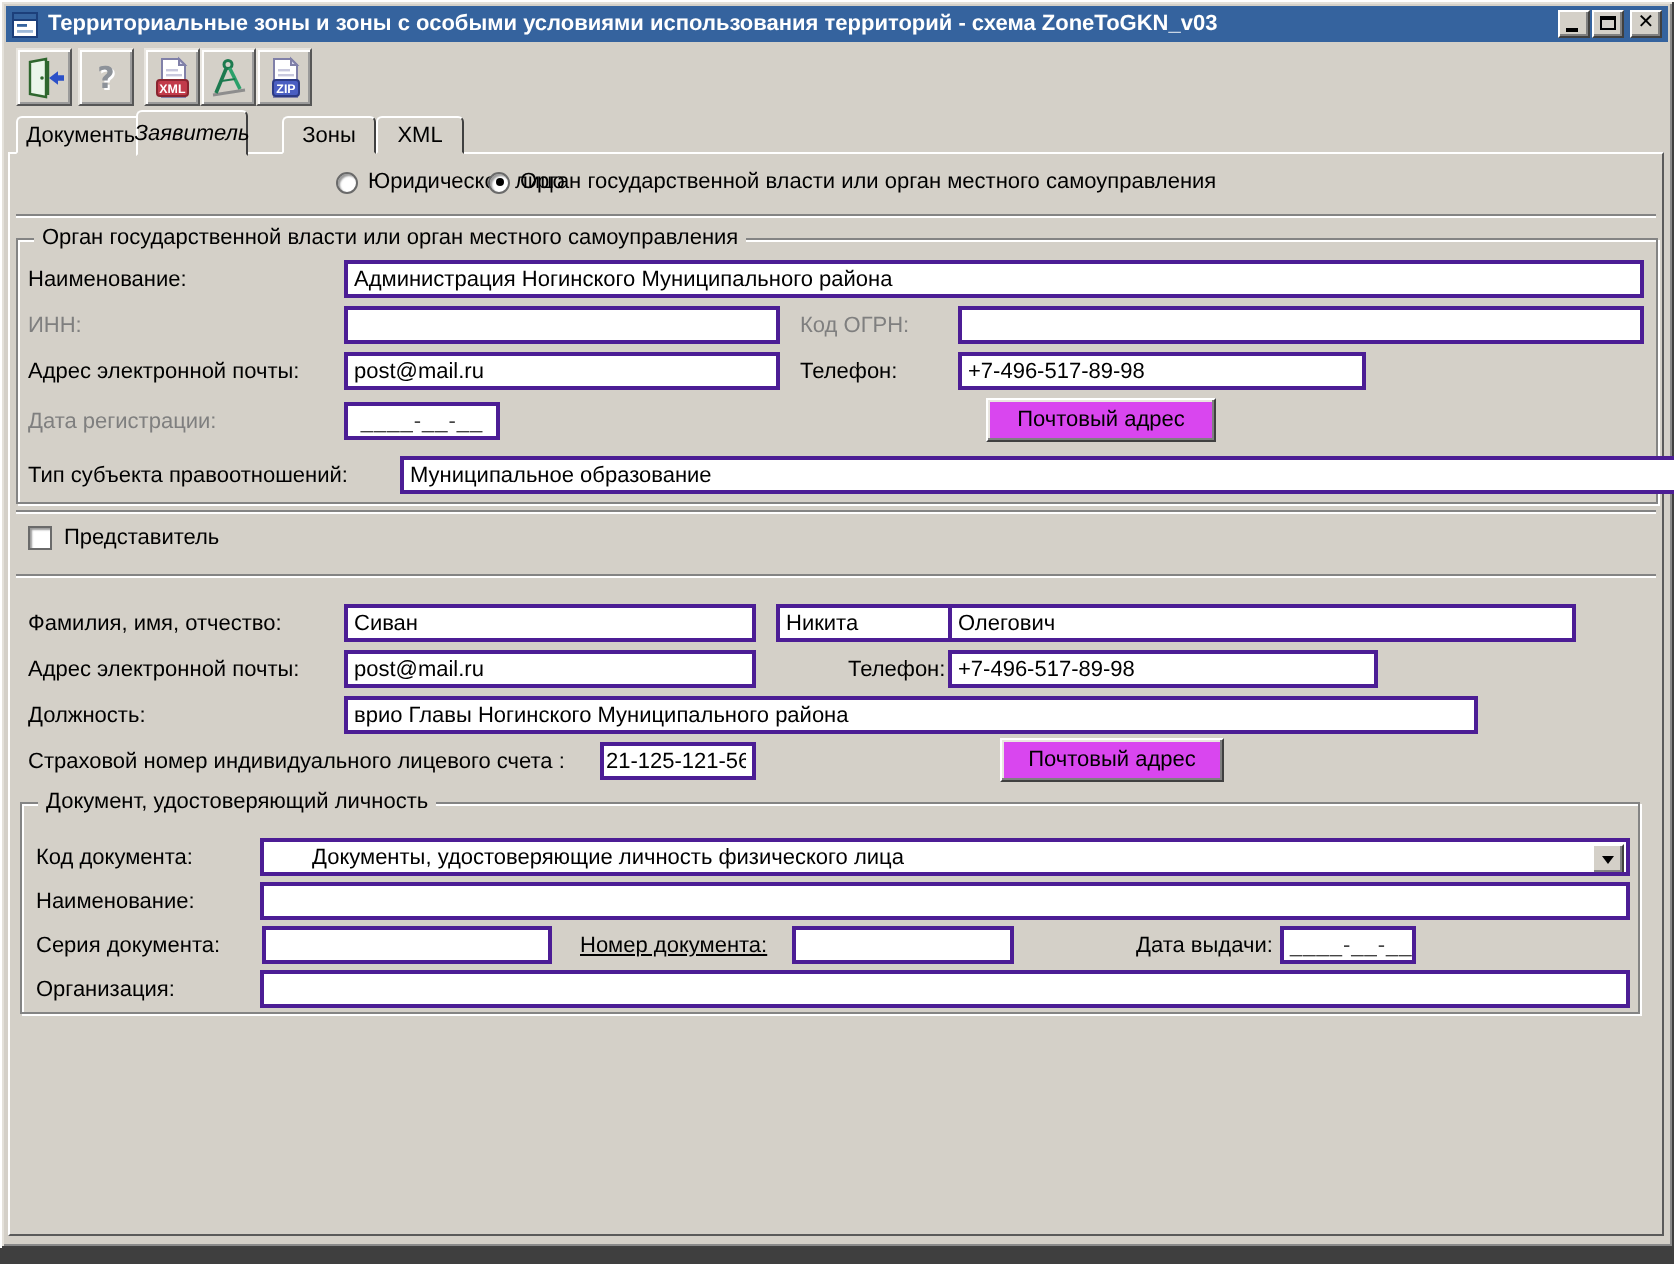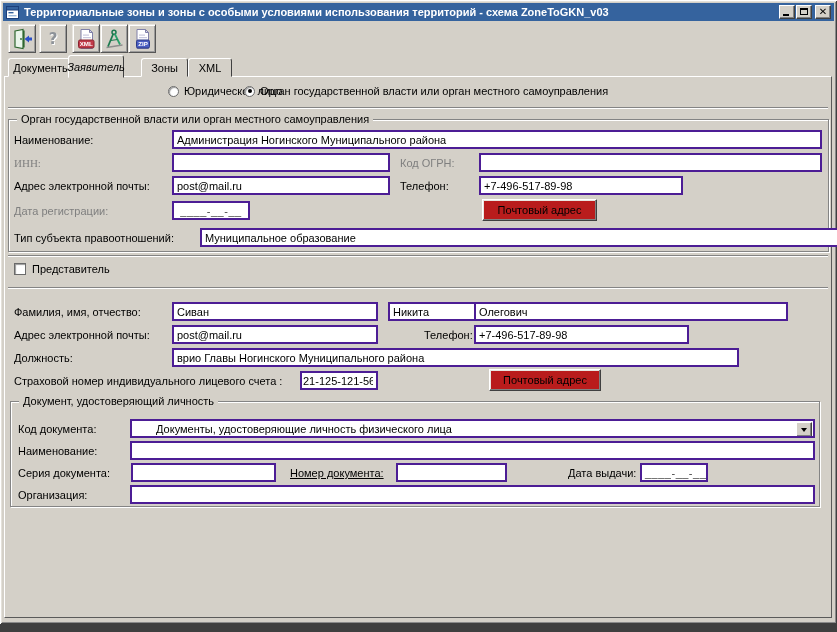--- a/index.html
+++ b/index.html
@@ -64,24 +64,24 @@
   .combo { padding-right: 18px; }
   .combo-arrow {
     position: absolute; top: 1px; right: 1px; width: 16px; height: 15px;
     background: #d4d0c8; border: 1px solid; border-color: #fff #404040 #404040 #fff;
     box-shadow: inset -1px -1px 0 #808080;
     display: flex; align-items: center; justify-content: center;
   }
   .tri { width: 0; height: 0; border-left: 3.5px solid transparent; border-right: 3.5px solid transparent; border-top: 4px solid #000; }
 
   .btn {
-    position: absolute; background: #b91c1c; z-index: 5;
+    position: absolute; background: #d946ef; z-index: 5;
     border: 1px solid; border-color: #fff #404040 #404040 #fff;
     box-shadow: inset -1px -1px 0 #808080, inset 1px 1px 0 #e9e6e0;
-    display: flex; align-items: center; justify-content: center;
+    display: flex; align-items: center; justify-content: center; margin-left: 11px;
   }
 
   .groupbox {
     position: absolute; border: 1px solid #848484; z-index: 4;
     box-shadow: inset 1px 1px 0 #fff, 1px 1px 0 #fff;
   }
   .gb-title { position: absolute; top: -7px; left: 8px; background: #d4d0c8; padding: 0 4px; white-space: nowrap; }
 
   .hsep { position: absolute; height: 2px; border-top: 1px solid #848484; border-bottom: 1px solid #fff; z-index: 3; }
 
@@ -191,21 +191,21 @@
 
   <div class="hsep" style="left:8px; top:107px; width:820px;"></div>
 
   <div class="groupbox" style="left:8px; top:119px; width:821px; height:133px;">
     <span class="gb-title">Орган государственной власти или орган местного самоуправления</span>
   </div>
 
   <span class="lbl" style="left:14px; top:134px;">Наименование:</span>
   <input class="fld" style="left: 172px; top: 130px; width: 650px;" readonly="" value="Администрация Ногинского Муниципального района">
 
-  <span class="lbl dis" style="left:14px; top:157px;font-family:Liberation Serif, serif;">ИНН:</span>
+  <span class="lbl dis" style="left:14px; top:157px;">ИНН:</span>
   <input class="fld" style="left: 172px; top: 153px; width: 218px;" readonly="" value="">
   <span class="lbl dis" style="left:400px; top:157px;">Код ОГРН:</span>
   <input class="fld" style="left: 479px; top: 153px; width: 343px;" readonly="" value="">
 
   <span class="lbl" style="left:14px; top:180px;">Адрес электронной почты:</span>
   <input class="fld" style="left: 172px; top: 176px; width: 218px;" readonly="" value="post@mail.ru">
   <span class="lbl" style="left:400px; top:180px;">Телефон:</span>
   <input class="fld" style="left: 479px; top: 176px; width: 204px;" readonly="" value="+7-496-517-89-98">
 
   <span class="lbl dis" style="left:14px; top:205px;">Дата регистрации:</span>

